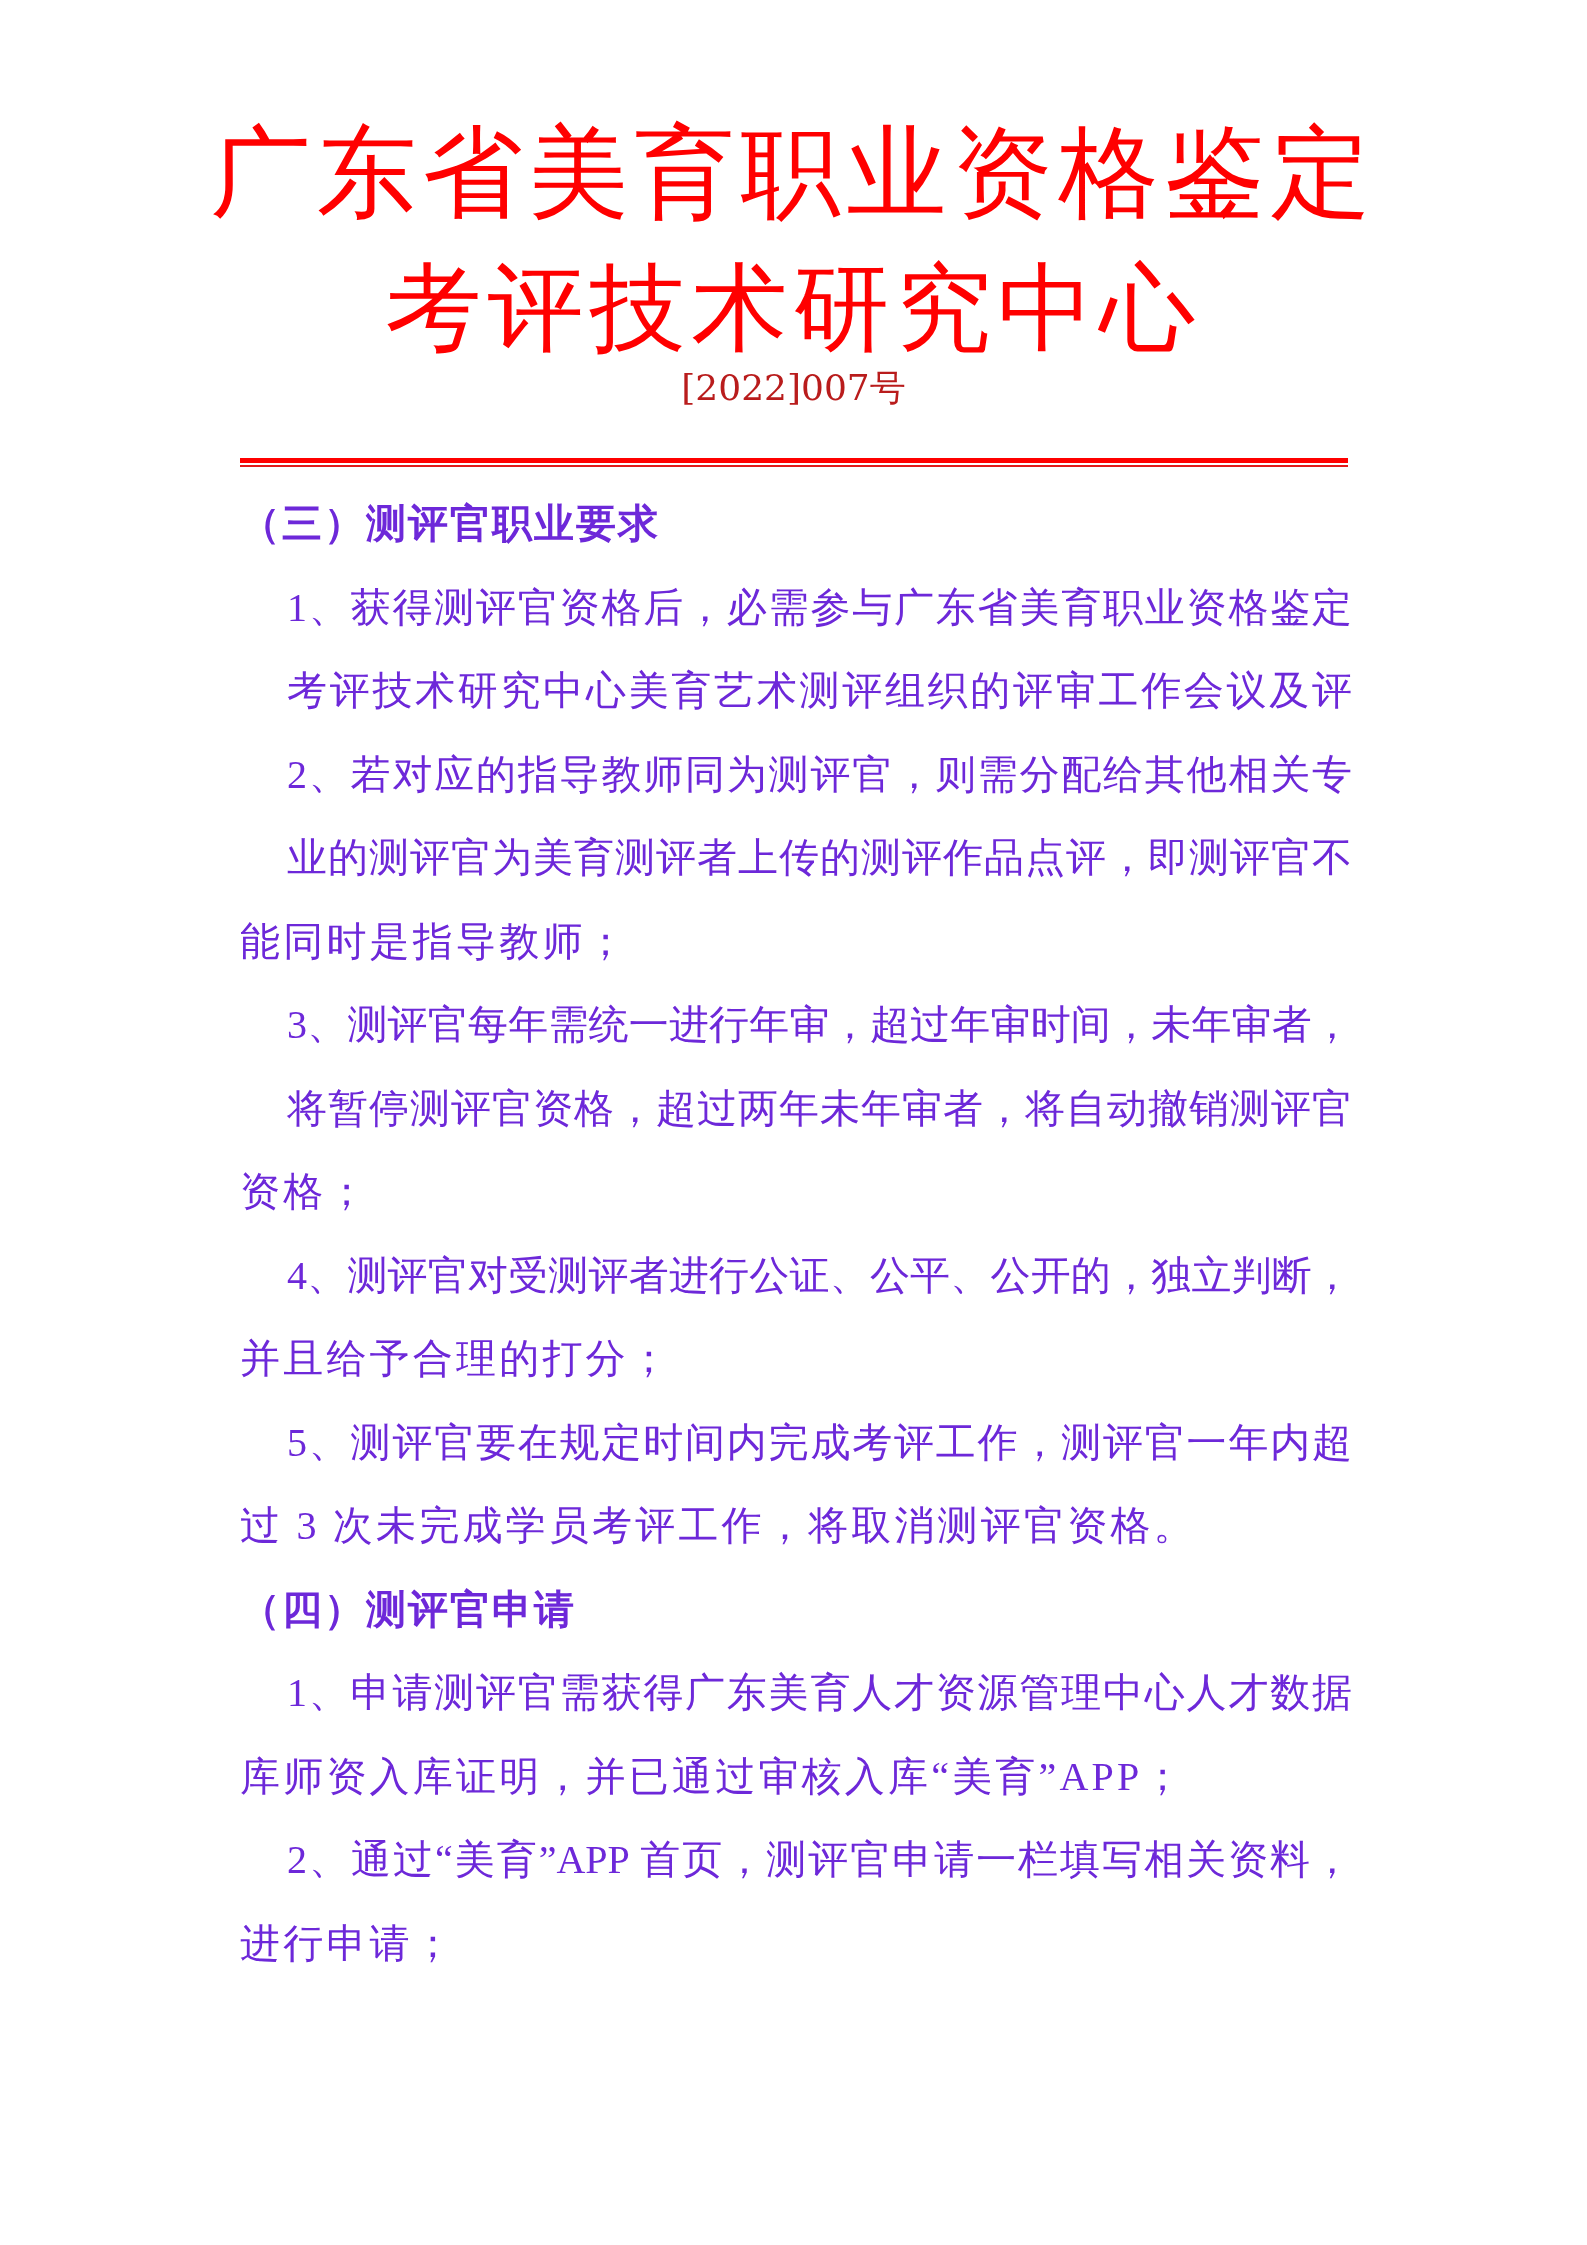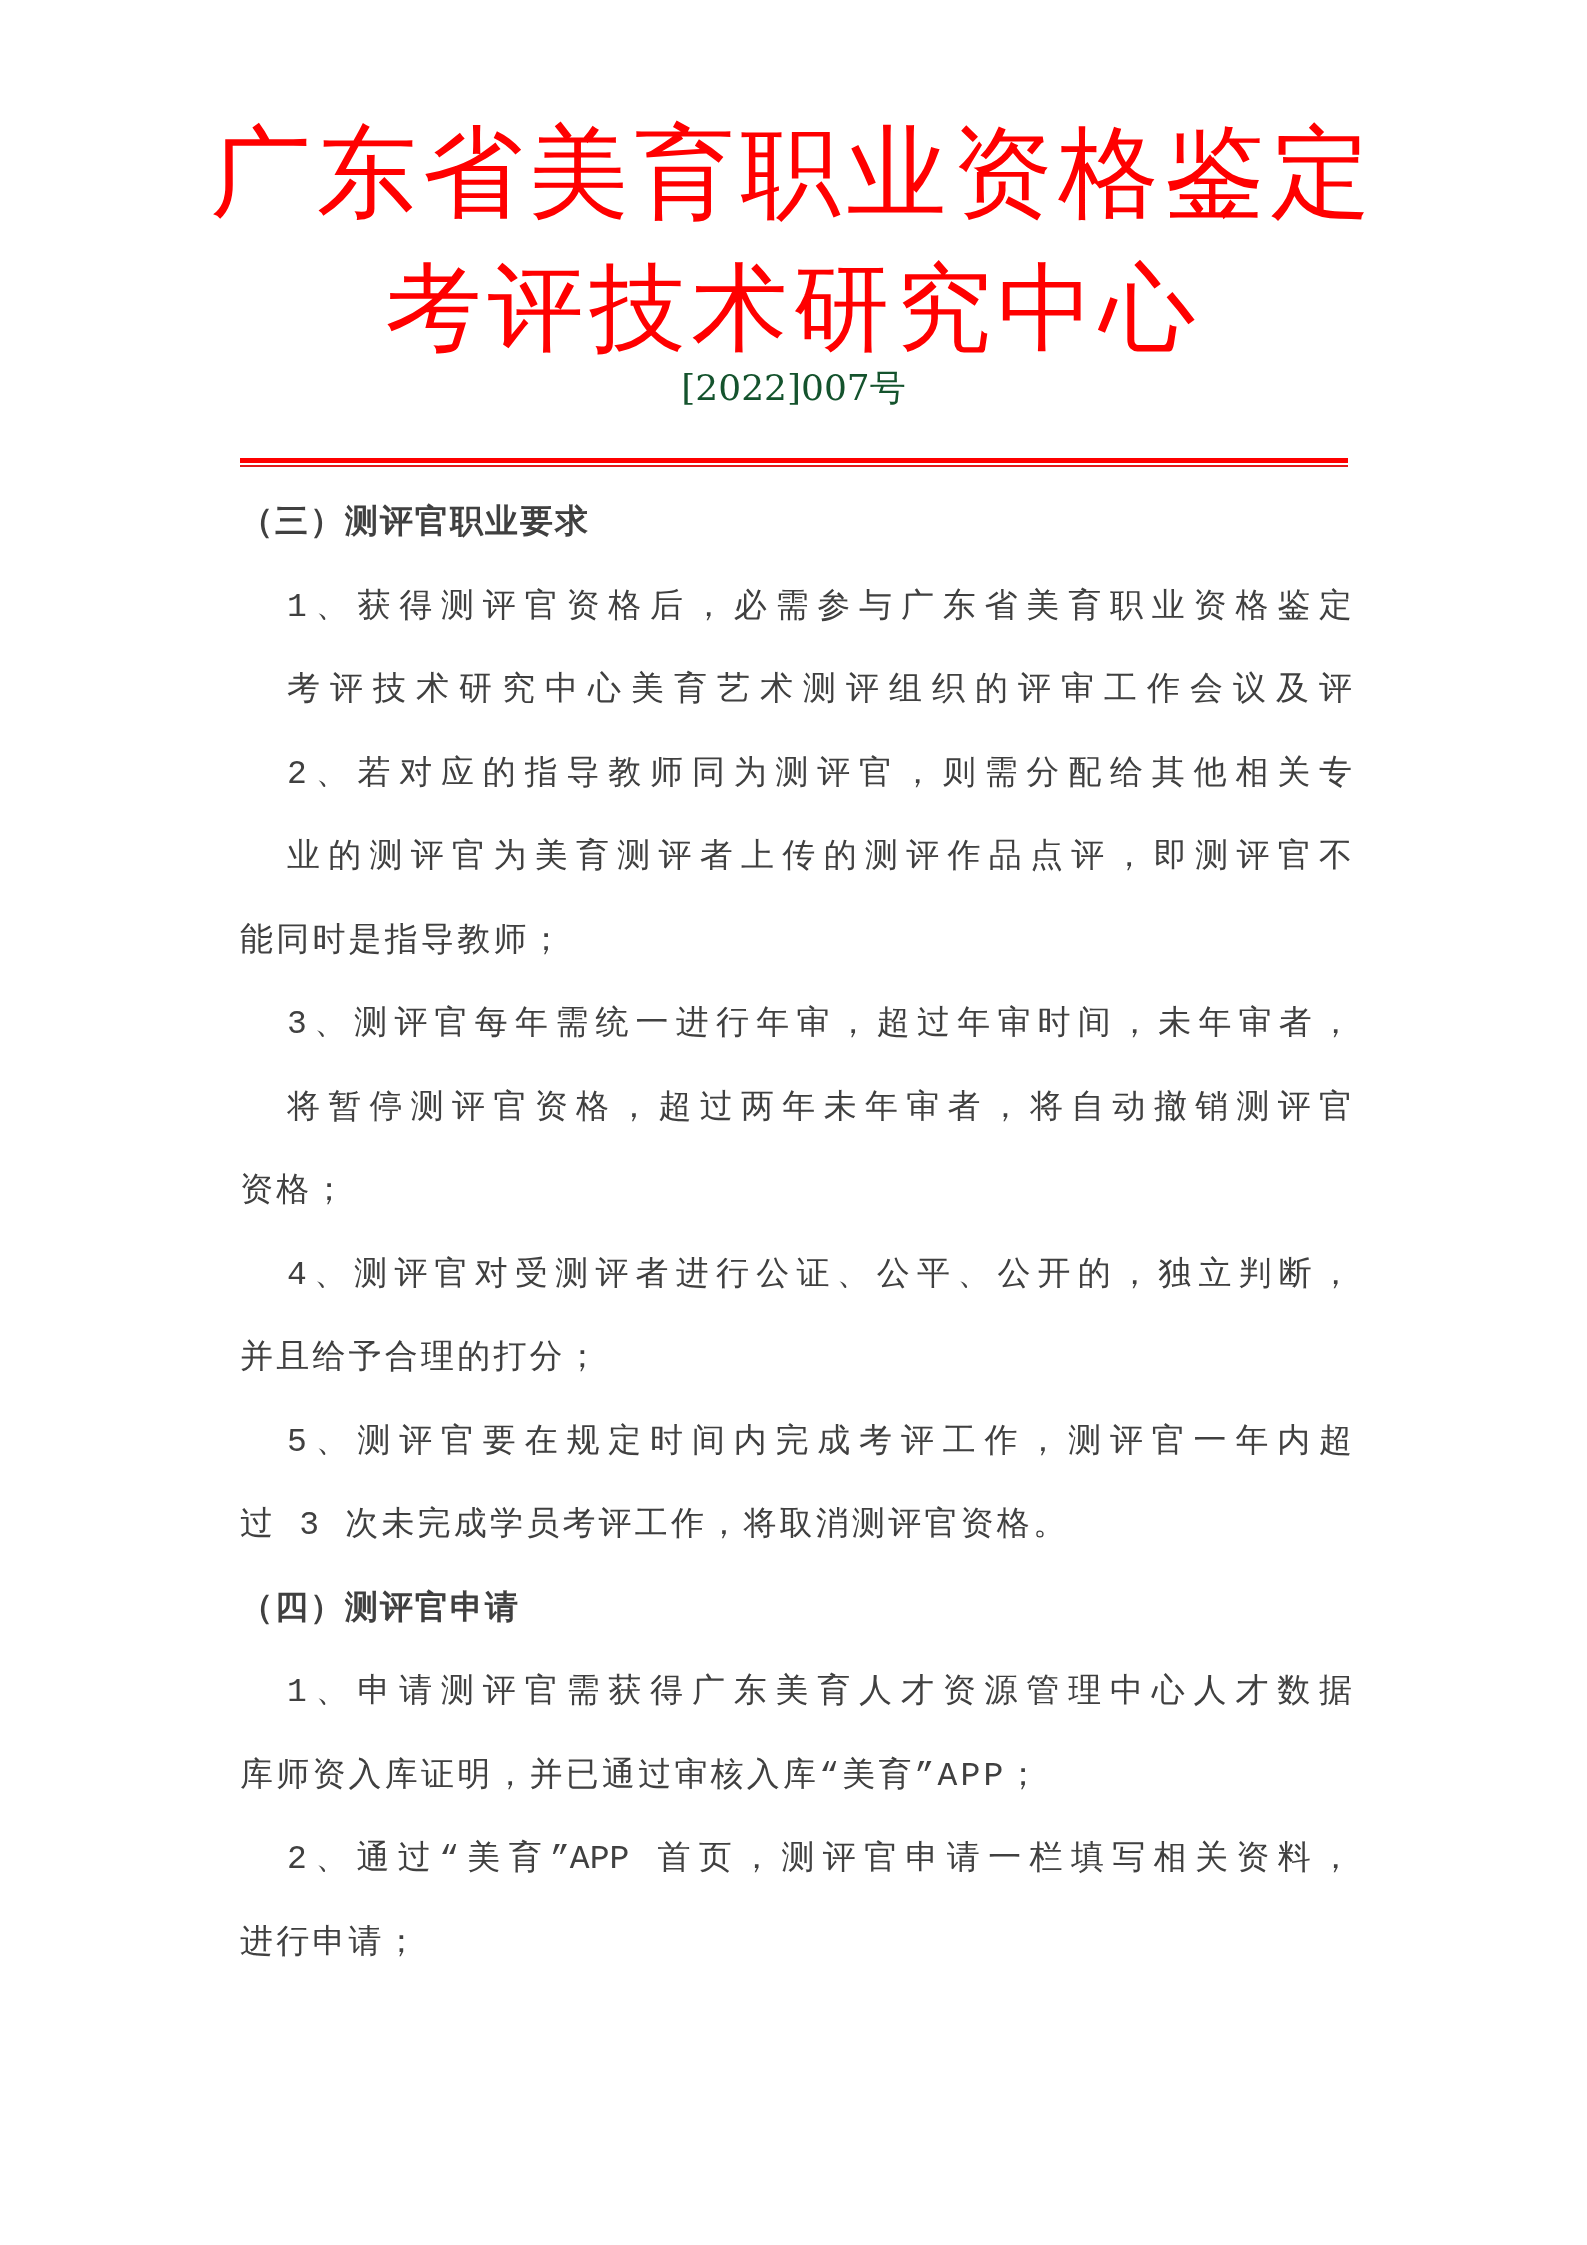--- a/index.html
+++ b/index.html
@@ -46,21 +46,21 @@
       letter-spacing: 6px;
     }
     .doc-number {
       position: absolute;
       top: 366px;
       left: 0;
       width: 1587px;
       text-align: center;
       font-size: 36px;
       line-height: 44px;
-      color: #14532d;
+      color: #b91c1c;
       white-space: nowrap;
       font-family: "DejaVu Serif", "Liberation Serif", serif;
       letter-spacing: 0px;
     }
     .red-rule {
       position: absolute;
       left: 240px;
       width: 1108px;
     }
     .rule-thick {
@@ -75,25 +75,25 @@
     }
     .body-text {
       position: absolute;
       left: 240px;
       top: 482px;
       width: 1112px;
     }
     .line {
       height: 83.5px;
       line-height: 83.5px;
-      font-size: 33px;
+      font-size: 40px;
       white-space: nowrap;
       letter-spacing: 3.2px;
-      font-family: Liberation Mono, monospace;
-      color: #404040;
+      font-family: Liberation Serif, serif;
+      color: #6d28d9;
     }
     .line.heading {
       font-weight: bold;
       letter-spacing: 2px;
     }
     .line.justify {
       text-align: justify;
       text-align-last: justify;
       letter-spacing: 0;
       margin-left: 47px;

